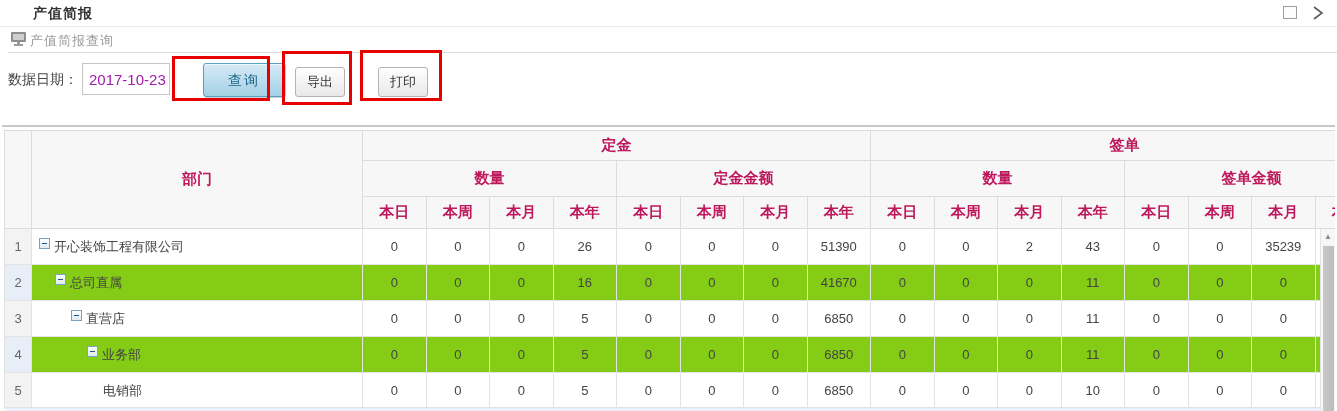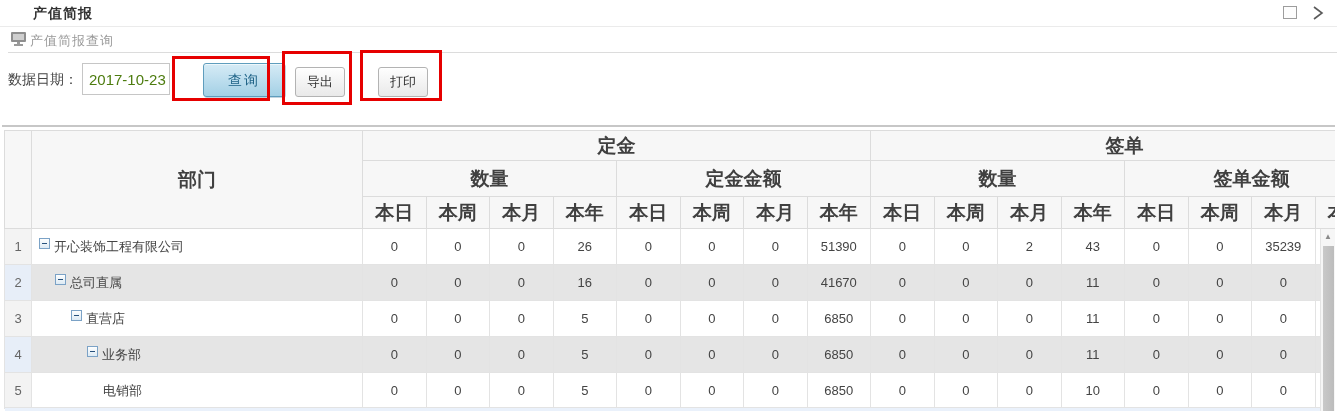--- a/index.html
+++ b/index.html
@@ -17,45 +17,45 @@
   .sect { position:absolute; left:8px; width:1337px; height:25px; }
   .sect-query { top:28px; border-bottom:1px solid #dcdcdc; }
   .sect-list  { top:104px; }
   .sect-label { position:absolute; left:22px; top:4px; font-size:13px; color:#9a9a9a; letter-spacing:1px; }
   .monitor-icon { position:absolute; left:3px; top:3px; width:16px; height:16px; }
   .list-underline { position:absolute; left:2px; top:125px; width:1333px; height:2px; background:#c7c7c7; }
 
   
   .date-label { position:absolute; left:8px; top:71px; font-size:14px; color:#454545; }
   .date-input { position:absolute; left:82px; top:63px; width:88px; height:32px; border:1px solid #c6c6c6; background:#fff;
-                font-size:15px; color:#4d7c0f; padding:0 0 0 6px; font-family:"Liberation Sans","DejaVu Sans",sans-serif; outline:none; }
+                font-size:15px; color:#a21caf; padding:0 0 0 6px; font-family:"Liberation Sans","DejaVu Sans",sans-serif; outline:none; }
   .btn { position:absolute; text-align:center; cursor:pointer; border-radius:3px; }
   .btn-query { left:183px; top:63px; width:82px; height:34px; line-height:32px; font-size:14px; color:#1e6286; letter-spacing:2px;
                background:linear-gradient(#d6ebf6,#a3d0e5); border:1px solid #5f9dbd; box-shadow:inset 0 1px 0 rgba(255,255,255,.6), 1px 1px 0 rgba(120,160,185,.45);margin-left:20px; }
   .btn-plain { width:50px; height:30px; line-height:28px; font-size:13px; color:#333;
                background:linear-gradient(#fefefe,#e9e9e9); border:1px solid #b3b3b3; box-shadow:inset 0 1px 0 #fff; }
   .btn-export { left:295px; top:67px; }
   .btn-print  { left:378px; top:67px; }
 
   
   .red-box { position:absolute; border:3px solid #e60000; pointer-events:none; z-index:30; }
   .red-1 { left:172px; top:56px; width:98px; height:45px; }
   .red-2 { left:282px; top:51px; width:70px; height:54px; }
   .red-3 { left:360px; top:50px; width:82px; height:51px; }
 
   
   .table-wrap { position:absolute; left:4px; top:130px; width:1331px; height:281px; overflow:hidden; background:#fff; }
   table { border-collapse:collapse; table-layout:fixed; width:1374px; }
   th, td { border:1px solid #e3e3e3; overflow:hidden; white-space:nowrap; }
-  thead th { background:#f7f7f7; border-color:#dcdcdc; font-size:19px; font-weight:bold; color:#404040; text-align:center; }
+  thead th { background:#f7f7f7; border-color:#dcdcdc; font-size:15px; font-weight:bold; color:#be185d; text-align:center; }
   tr.h-group th { height:30px; }
   tr.h-sub th { height:36px; }
   tr.h-period th { height:32px; }
   tbody td { height:36px; font-size:13px; color:#444; text-align:center; background:#fff; }
-  tbody tr.stripe td { background:#e5e5e5; }
+  tbody tr.stripe td { background:#84cc16; }
   td.rownum { background:#f3f3f3; color:#666; }
   tr.stripe td.rownum { background:#e7eef8; }
   td.dept { text-align:left; }
   .tree-icon { display:inline-block; position:relative; width:11px; height:11px; margin-right:4px; vertical-align:2px;
                border:1px solid #7ba2c6; background:linear-gradient(#fdfefe,#ddeaf4); cursor:pointer; }
   .tree-icon::after { content:""; position:absolute; left:2px; right:2px; top:4px; height:1px; background:#27517c; }
   .partial-row { position:absolute; left:1px; right:1px; bottom:0; height:4px; background:#eaf1fb; border-top:1px solid #e3e3e3; }
 
   
   .vscroll { position:absolute; left:1320px; top:229px; width:15px; height:182px; background:#f6f6f6; border-left:1px solid #e4e4e4; z-index:20; }

